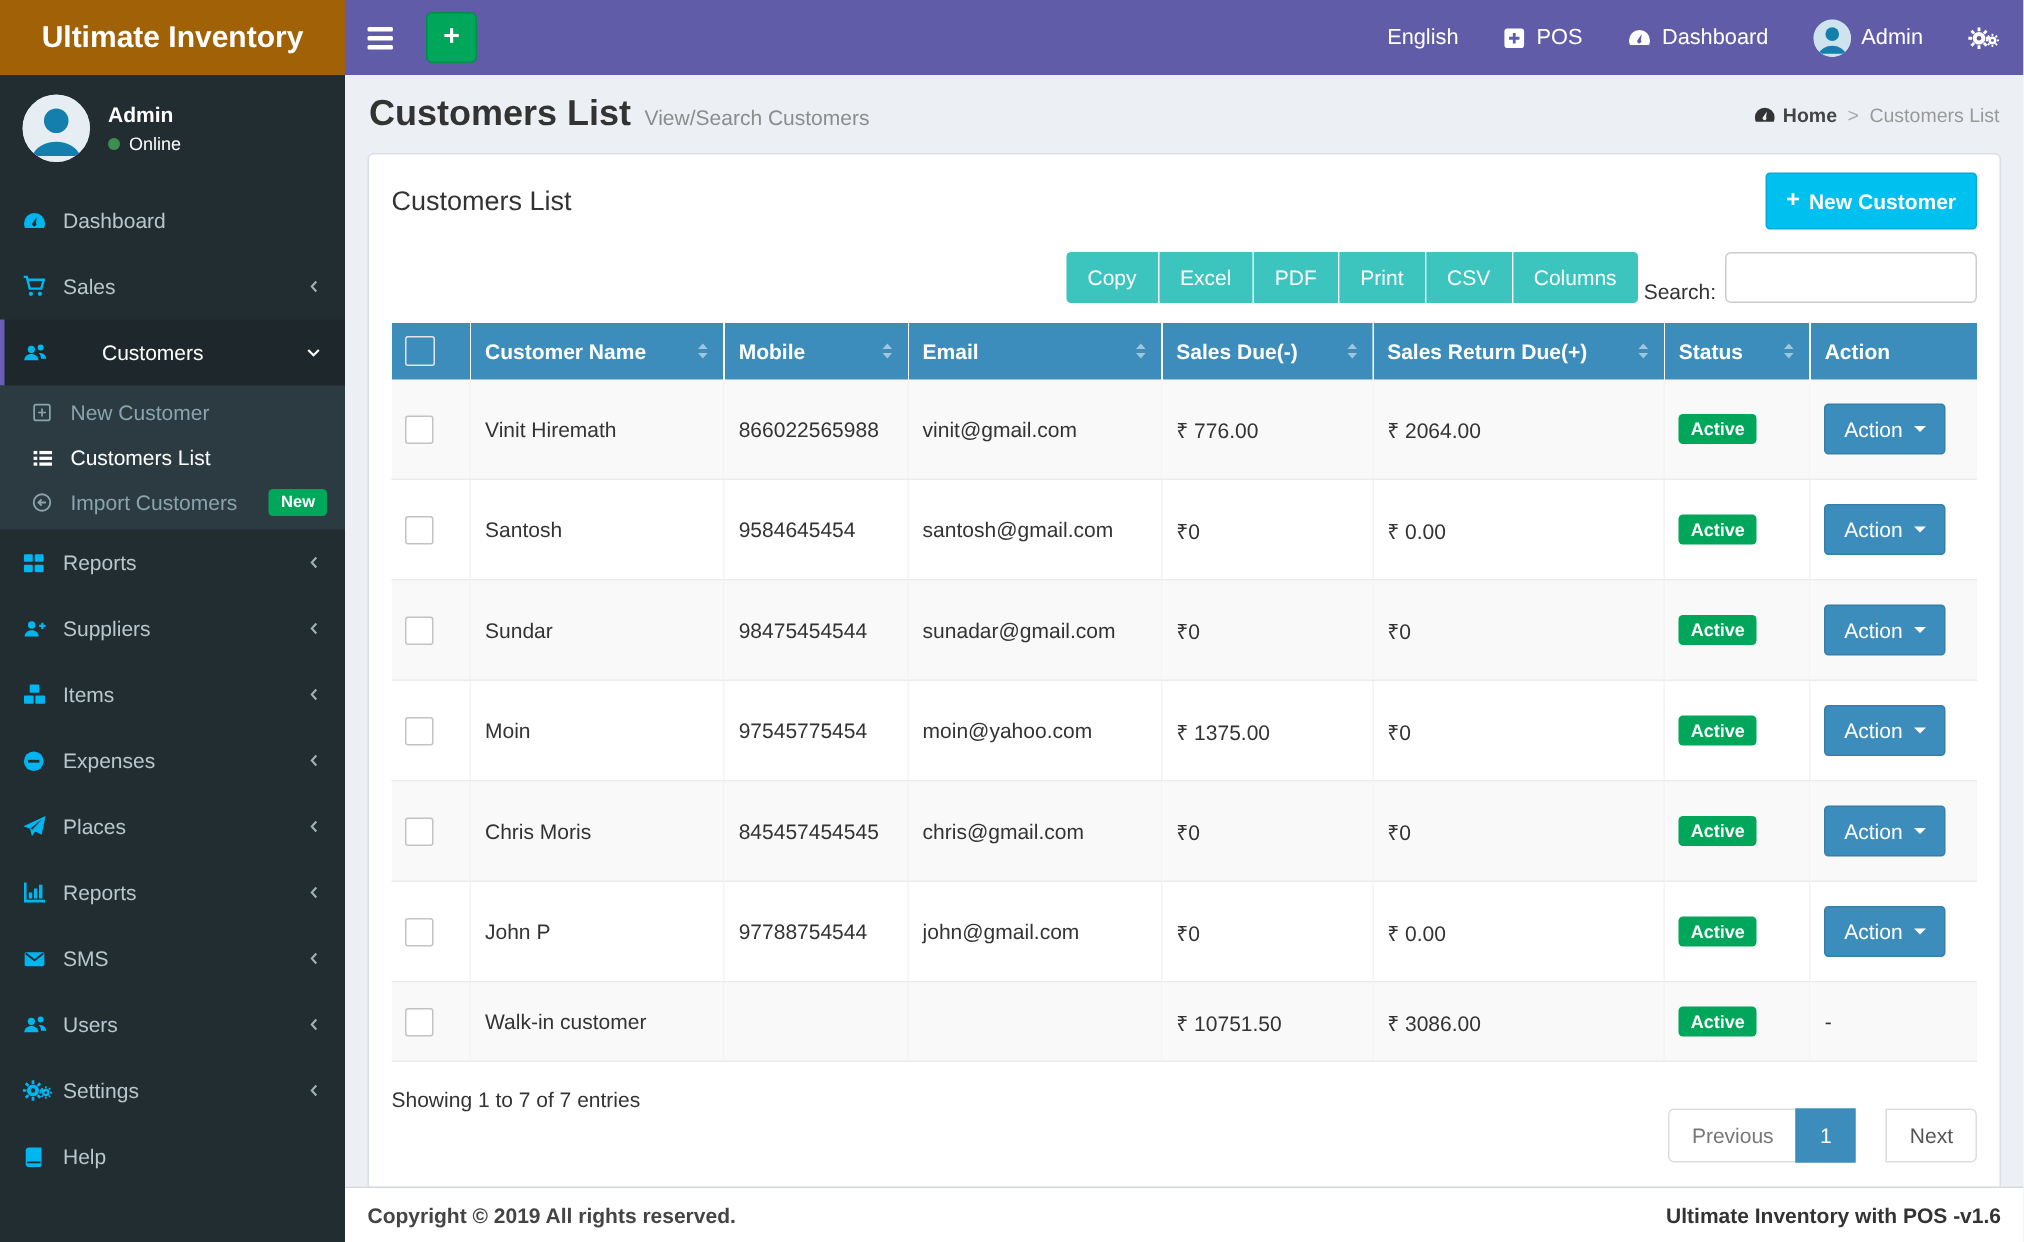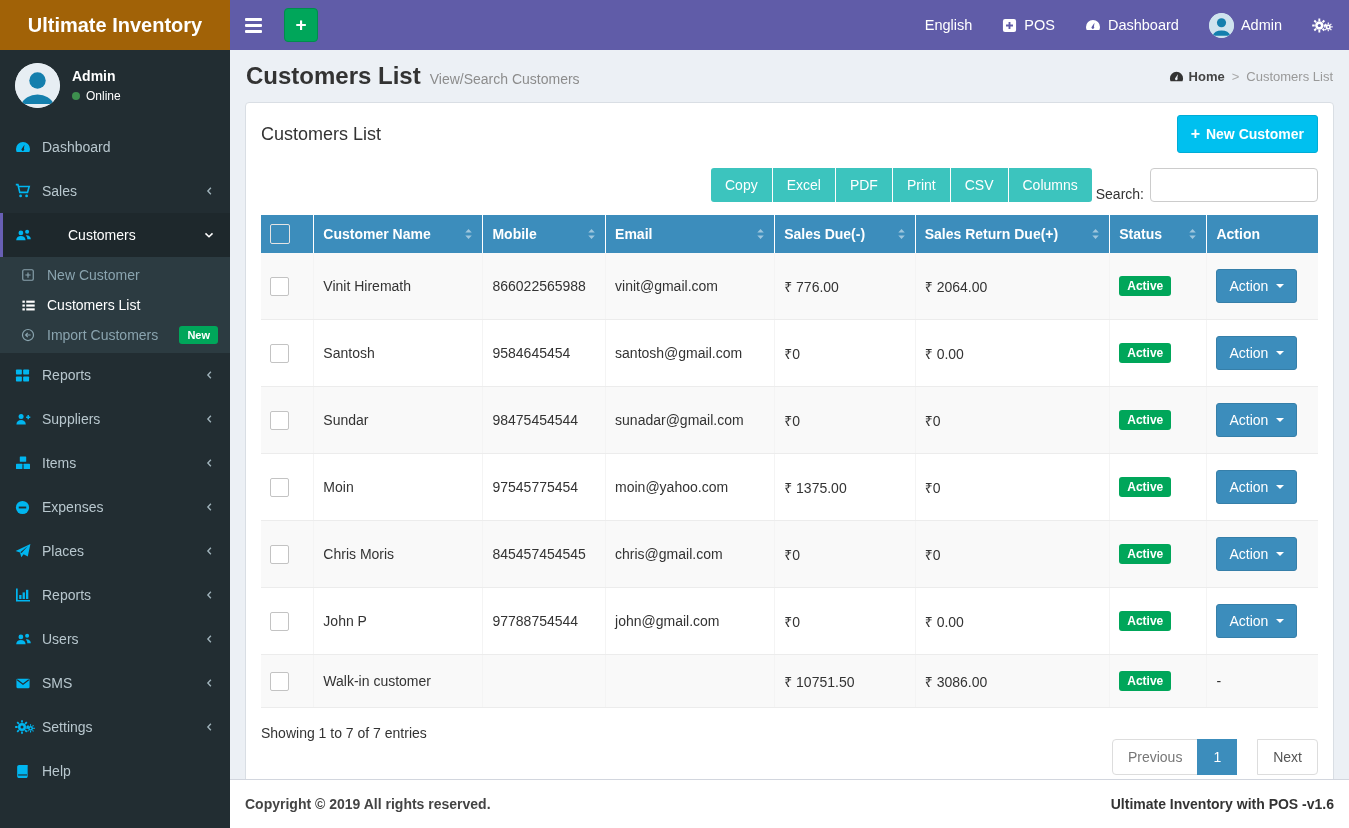--- a/index.html
+++ b/index.html
@@ -106,21 +106,21 @@
 
   .table-footer { display:flex; align-items:flex-end; justify-content:space-between; padding:17px 15px 0; }
   .summary { font-size:14px; color:#333; align-self:flex-start; }
   .pagination { display:flex; margin-top:14px; }
   .page-btn { border:1px solid #ddd; background:#fff; padding:9px 15px; font-size:14px; color:#777;
               margin-left:-1px; cursor:pointer; font-family:inherit; }
   .page-btn.prev { border-radius:4px 0 0 4px; }
   .page-btn.next { border-radius:0 4px 4px 0; color:#555;margin-left:20px; }
   .page-btn.active { background:#3c8dbc; border-color:#3c8dbc; color:#fff; }
 
-  .main-footer { position:absolute; left:0; right:0; bottom:0; height:49px; background:#fff;
+  .main-footer { position:absolute; left:0; right:0; bottom:0; height:37px; background:#fff;
                  border-top:1px solid #d2d6de; display:flex; align-items:center;
                  justify-content:space-between; padding:0 15px; font-size:14px; }
   .footer-left { font-weight:bold; color:#444; }
   .footer-right { font-weight:bold; color:#333; }
 
   .hole-top { fill:#605ca8; }
   .hole-side { fill:#222d32; }
 </style>
 </head>
 <body>
@@ -363,42 +363,42 @@
       </span>
       <span>Reports</span>
       <span class="chev">
           <svg width="11" height="12" viewBox="0 0 16 16" fill="none" stroke="currentColor" stroke-width="2">
             <path d="M10 3.2L5.6 8l4.4 4.8"></path>
           </svg>
         </span>
     </li>
     <li class="menu-item">
       <span class="mi-icon">
+        <svg width="16" height="15" viewBox="0 0 16 16" fill="currentColor">
+            <rect x="1" y="3" width="14" height="10" rx="1.2"></rect>
+            <path d="M1.8 3.9L8 8.7l6.2-4.8" fill="none" stroke="#222d32" stroke-width="1.3"></path>
+          </svg>
+      </span>
+      <span>SMS</span>
+      <span class="chev">
+          <svg width="11" height="12" viewBox="0 0 16 16" fill="none" stroke="currentColor" stroke-width="2">
+            <path d="M10 3.2L5.6 8l4.4 4.8"></path>
+          </svg>
+        </span>
+    </li>
+    <li class="menu-item">
+      <span class="mi-icon">
         <svg width="17" height="16" viewBox="0 0 16 16" fill="currentColor">
             <circle cx="5.4" cy="5.9" r="2.4"></circle>
             <path d="M.7 13.2c0-2.6 2.1-4.2 4.7-4.2s4.7 1.6 4.7 4.2z"></path>
             <circle cx="11.6" cy="4.7" r="2"></circle>
             <path d="M11.2 8.3c2.3.1 4.1 1.6 4.1 3.9h-3.5c0-1.6-.5-2.9-1.5-3.7z"></path>
           </svg>
       </span>
       <span>Users</span>
-      <span class="chev">
-          <svg width="11" height="12" viewBox="0 0 16 16" fill="none" stroke="currentColor" stroke-width="2">
-            <path d="M10 3.2L5.6 8l4.4 4.8"></path>
-          </svg>
-        </span>
-    </li>
-    <li class="menu-item">
-      <span class="mi-icon">
-        <svg width="16" height="15" viewBox="0 0 16 16" fill="currentColor">
-            <rect x="1" y="3" width="14" height="10" rx="1.2"></rect>
-            <path d="M1.8 3.9L8 8.7l6.2-4.8" fill="none" stroke="#222d32" stroke-width="1.3"></path>
-          </svg>
-      </span>
-      <span>SMS</span>
       <span class="chev">
           <svg width="11" height="12" viewBox="0 0 16 16" fill="none" stroke="currentColor" stroke-width="2">
             <path d="M10 3.2L5.6 8l4.4 4.8"></path>
           </svg>
         </span>
     </li>
     <li class="menu-item">
       <span class="mi-icon">
         <svg width="21" height="16" viewBox="0 0 21 16" fill="currentColor" stroke="currentColor">
           <g>

